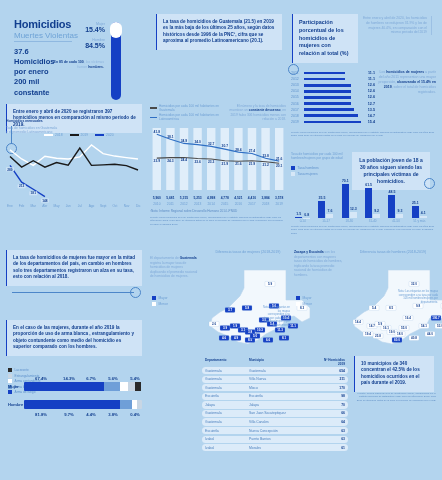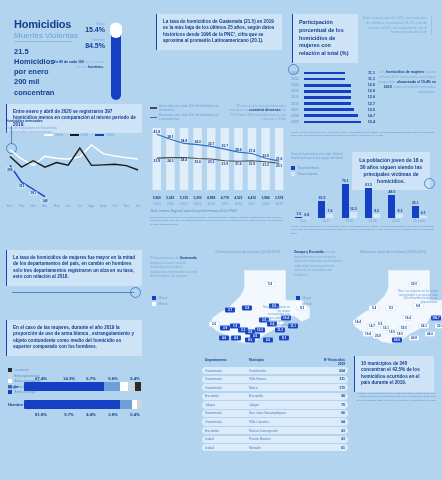--- a/index.html
+++ b/index.html
@@ -168,25 +168,25 @@
 
 <div class="page">
 
   <div id="header-title">
     <div class="h1">Homicidios</div>
     <div class="h2">Muertes Violentas</div>
   </div>
   <div id="header-rule"></div>
 
   <div id="stat-block">
-    <div>21.5</div>
+    <div>37.6</div>
     <div>Homicidios</div>
     <div>por enero</div>
     <div>200 mil</div>
-    <div>concentran</div>
+    <div>constante</div>
   </div>
 
   <div id="gender-stats">
     <div class="lbl">Mujer</div>
     <div class="val">15.4%</div>
     <div class="lbl">Hombre</div>
     <div class="val">84.5%</div>
   </div>
   <div id="gender-note">
     <b>En 85 de cada 100</b><span>, las víctimas</span>

